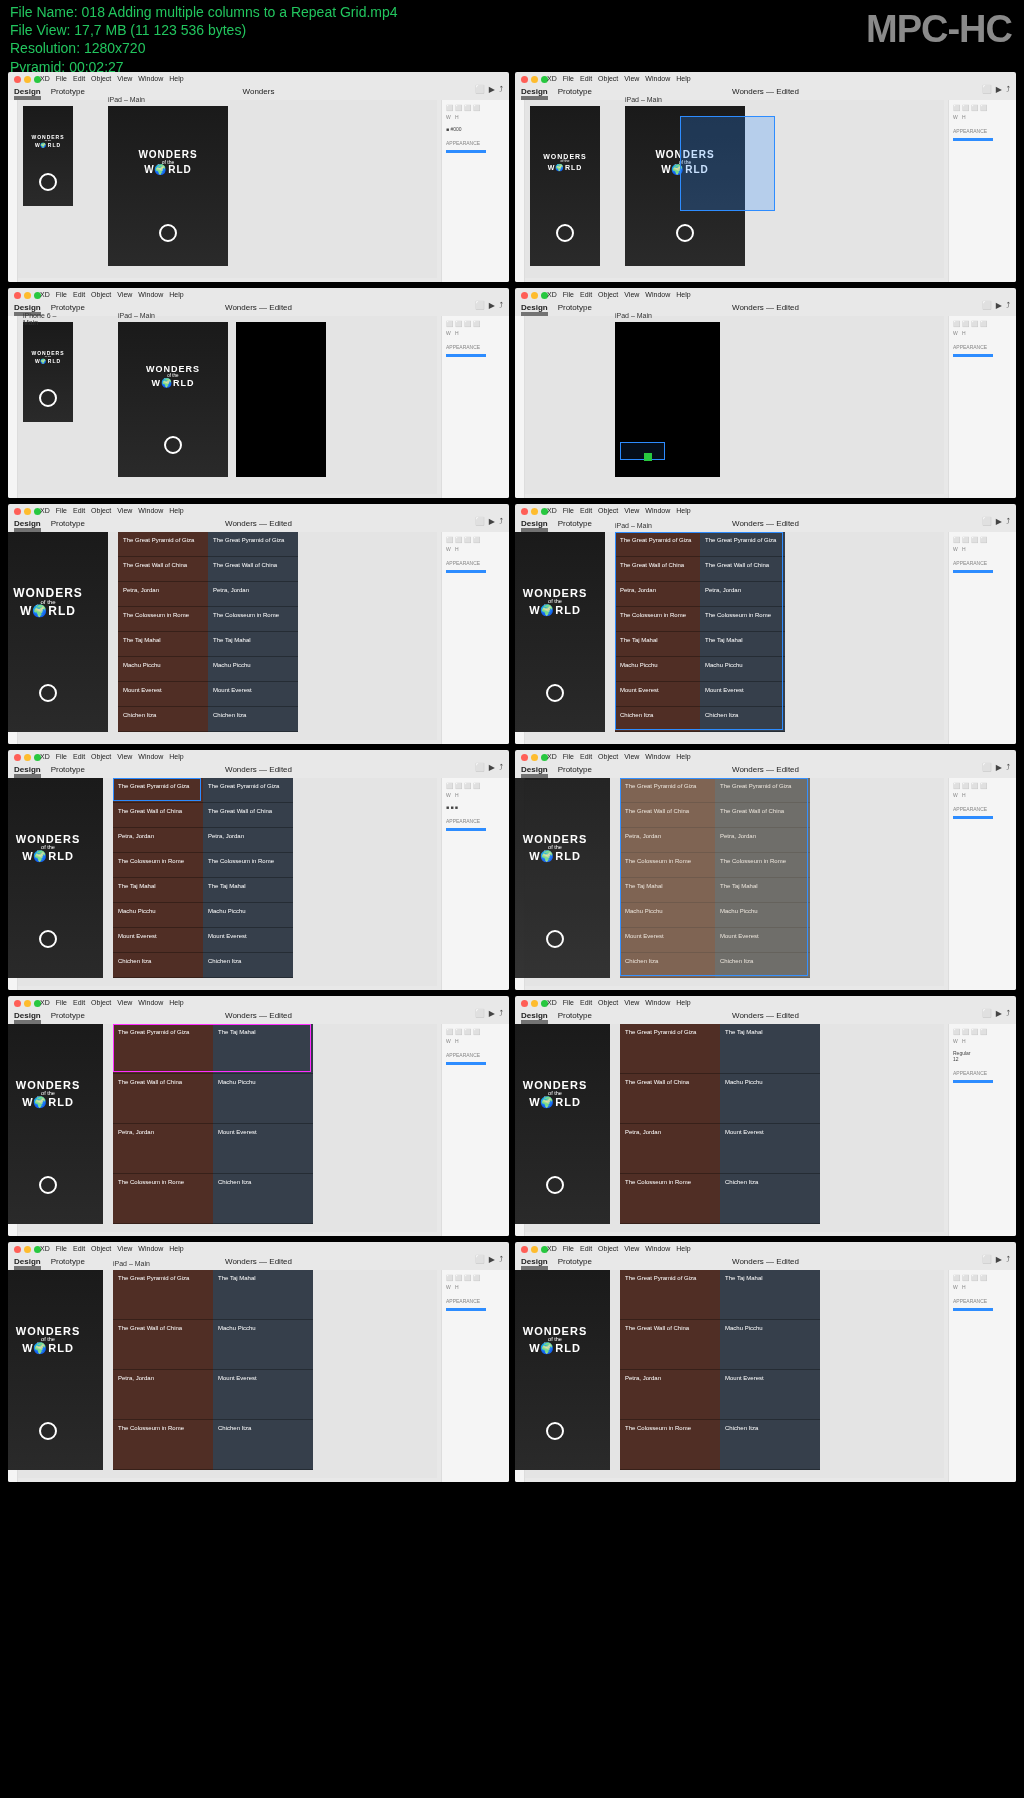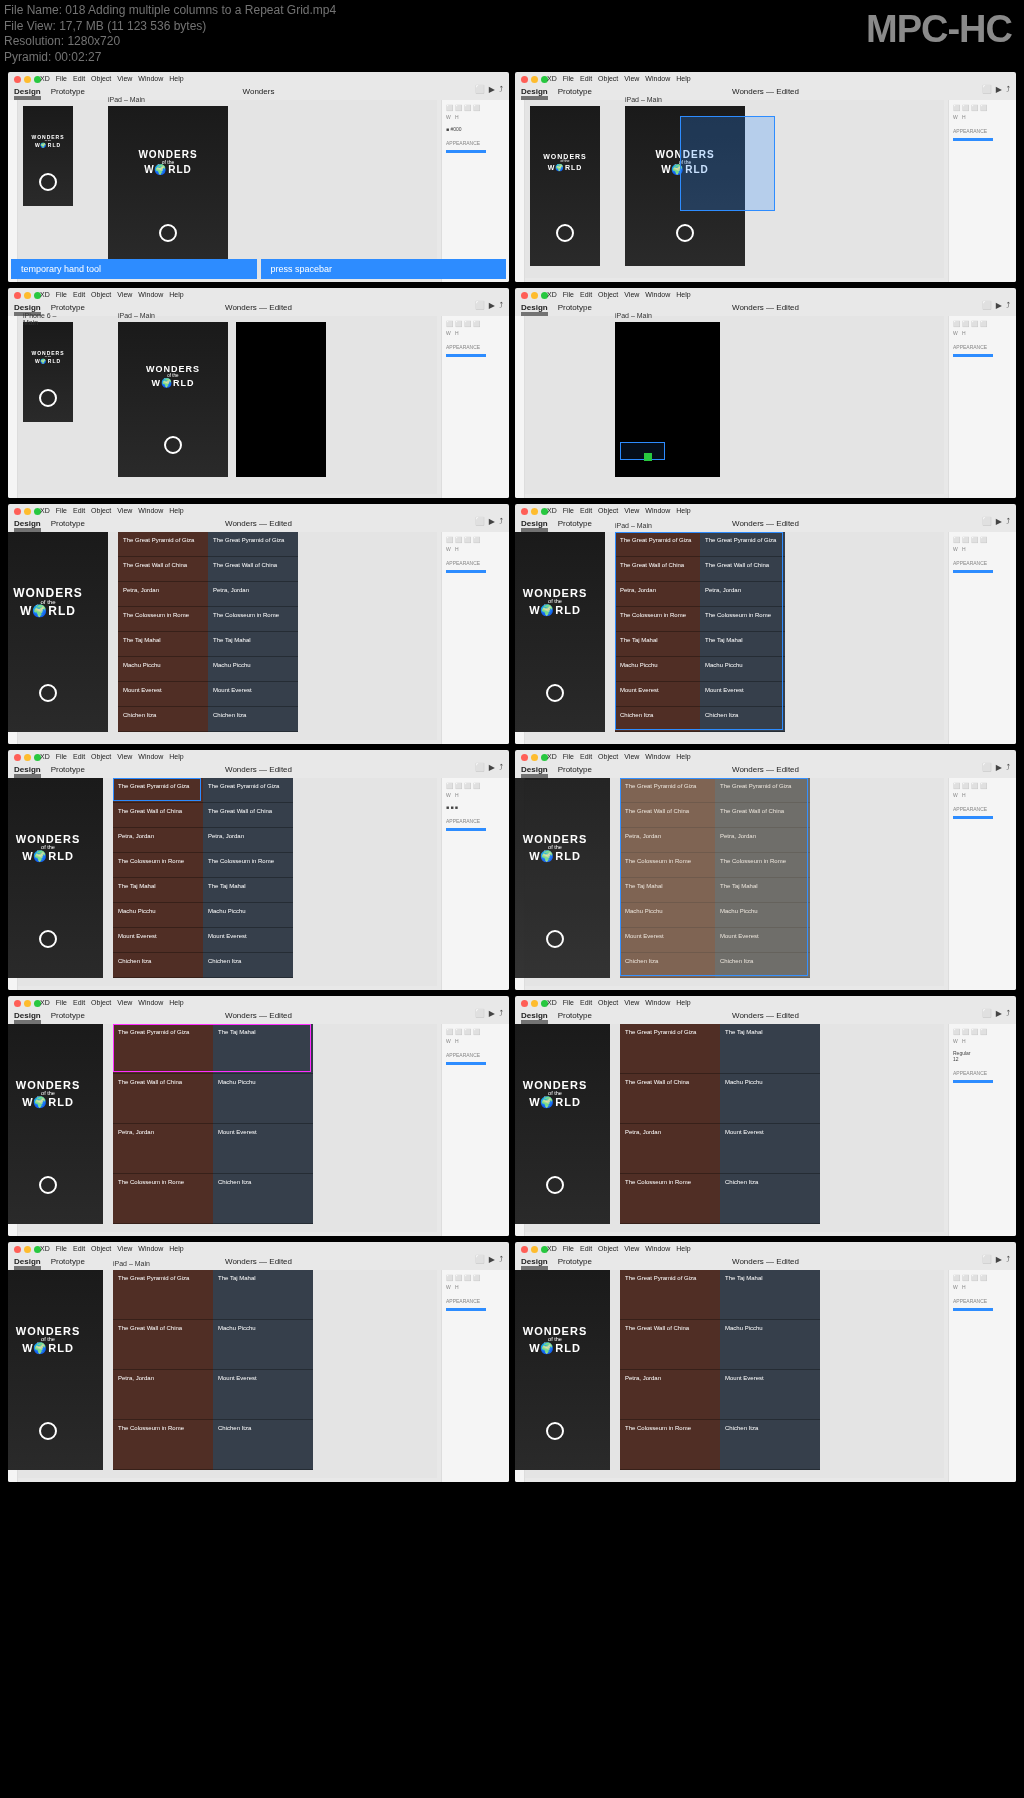--- a/index.html
+++ b/index.html
@@ -1,17 +1,17 @@
 <!DOCTYPE html>
 <html><head>
 <meta charset="utf-8">
 <style>
 *{margin:0;padding:0;box-sizing:border-box}
 body{background:#000;font-family:Arial,sans-serif;width:1024px;height:1798px;position:relative;overflow:hidden}
-.header{position:absolute;top:3px;left:4px;color:#737373;font-size:12px;line-height:1.3}
+.header{position:absolute;top:3px;left:10px;color:#22c55e;font-size:14px;line-height:1.3}
 .logo{position:absolute;top:8px;right:12px;color:#8a8a8a;font-size:38px;font-weight:700;letter-spacing:-1px}
 .grid{position:absolute;top:72px;left:8px;right:8px;display:grid;grid-template-columns:1fr 1fr;gap:6px}
 .thumb{background:#e8e8e8;height:210px;position:relative;overflow:hidden;border-radius:2px}
 .thumb.tall{height:240px}
 .win-dots{position:absolute;top:4px;left:6px;display:flex;gap:3px}
 .dot{width:7px;height:7px;border-radius:50%}
 .dot.r{background:#ff5f57}.dot.y{background:#febc2e}.dot.g{background:#28c840}
 .menubar{position:absolute;top:3px;left:32px;font-size:7px;color:#222;display:flex;gap:6px}
 .tabbar{position:absolute;top:15px;left:6px;font-size:8px;color:#222;display:flex;gap:10px}
 .tabbar .active{border-bottom:6px solid #737373;font-weight:700}
@@ -93,24 +93,20 @@
 <div class="artboard ab-dark" style="left:90px;top:6px;width:120px;height:160px">
           <div class="ab-label">iPad – Main</div>
           <div class="wonders-box" style="font-size:10px">
     <div class="w">WONDERS</div>
     <div style="font-size:5px">of the</div>
     <div class="w">W🌍RLD</div>
   </div>
           <div class="pin"></div>
         </div>
       </div>
-<div class="hint-bar">
-        <div class="hint">temporary hand tool</div>
-        <div class="hint">press spacebar</div>
-      </div>
 </div>
     <div class="thumb">
 <div class="win-dots">
         <div class="dot r"></div>
         <div class="dot y"></div>
         <div class="dot g"></div>
       </div>
   <div class="menubar">
         <span>XD</span>
         <span>File</span>

